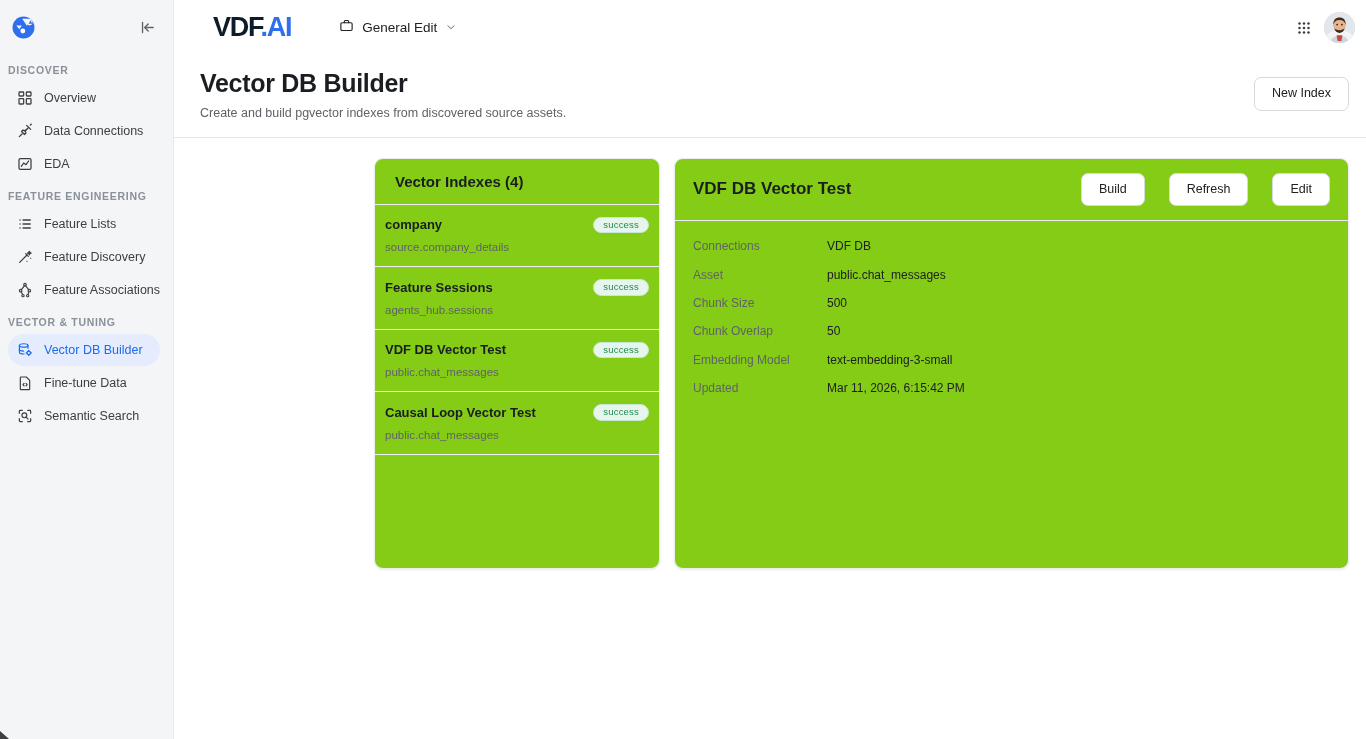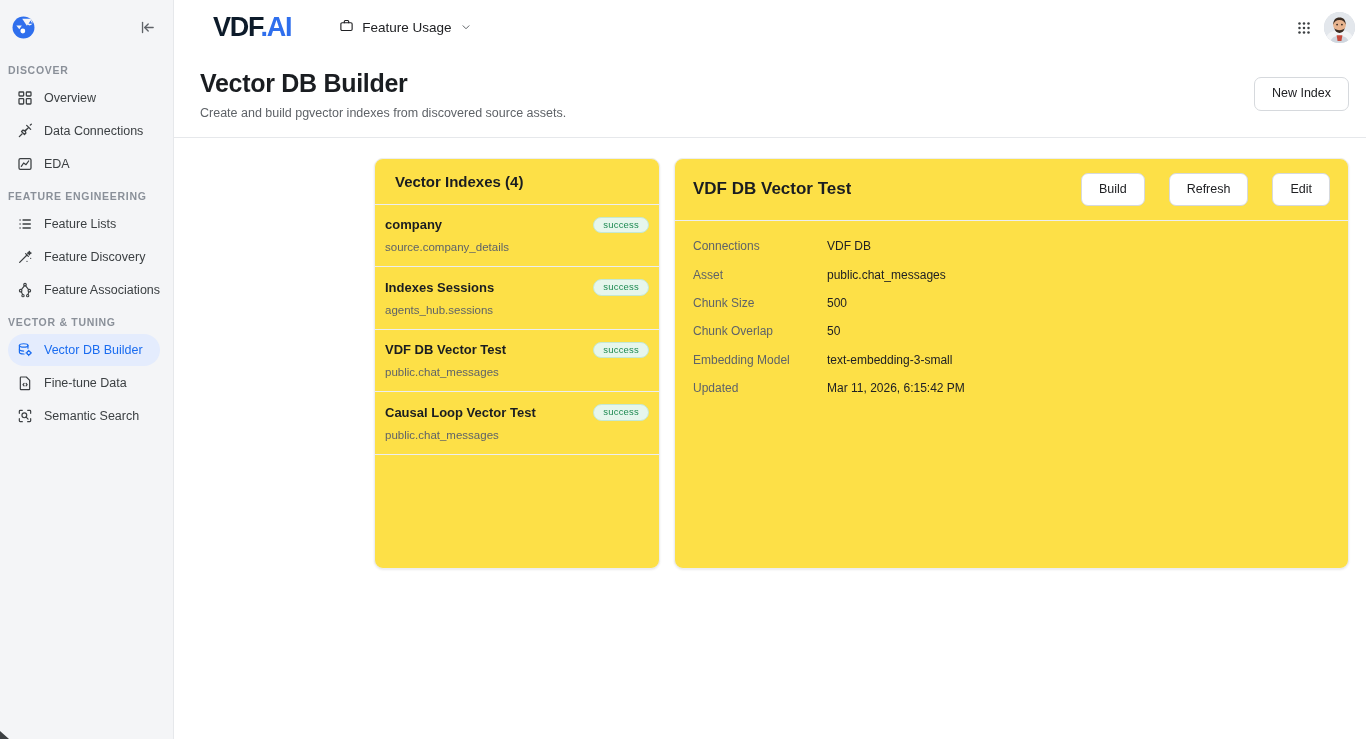--- a/index.html
+++ b/index.html
@@ -169,21 +169,21 @@
   
   .content {
     flex: 1 1 auto;
     display: flex;
     align-items: flex-start;
     gap: 14px;
     padding: 20px 17px 0 200px;
     overflow: hidden;
   }
   .card {
-    background: #fde047;
+    background: #84cc16;
     border: 1px solid #eceef0;
     border-radius: 9px;
     box-shadow: 0 1px 2px rgba(16,24,40,.05), 0 1px 3px rgba(16,24,40,.04);
   }
   .card-indexes {
     width: 286px;
     flex: 0 0 286px;
     height: 411px;
     display: flex; flex-direction: column;
     overflow: hidden;
@@ -436,21 +436,21 @@
     <header class="topbar">
       <div class="logo"><span>VDF</span><span class="ai">.AI</span></div>
 
       <div class="workspace-pick">
         <span>
           <svg width="15" height="15" viewBox="0 0 24 24" fill="none" stroke="#202124" stroke-width="1.8" stroke-linecap="round" stroke-linejoin="round">
             <rect x="3" y="7.5" width="18" height="12.5" rx="2"></rect>
             <path d="M8.5 7.5 V5.5 a1.5 1.5 0 0 1 1.5 -1.5 h4 a1.5 1.5 0 0 1 1.5 1.5 V7.5"></path>
           </svg>
         </span>
-        <span class="workspace-name">Feature Usage</span>
+        <span class="workspace-name">General Edit</span>
         <span>
           <svg width="12" height="12" viewBox="0 0 24 24" fill="none" stroke="#5f6368" stroke-width="2" stroke-linecap="round" stroke-linejoin="round">
             <polyline points="6,9.5 12,15.5 18,9.5"></polyline>
           </svg>
         </span>
       </div>
 
       <div class="topbar-spacer"></div>
 
       <div class="grid-btn">
@@ -501,21 +501,21 @@
           <div class="index-row">
             <div class="index-row-top">
               <span class="index-name">company</span>
               <span class="badge">success</span>
             </div>
             <div class="index-asset">source.company_details</div>
           </div>
 
           <div class="index-row">
             <div class="index-row-top">
-              <span class="index-name">Indexes Sessions</span>
+              <span class="index-name">Feature Sessions</span>
               <span class="badge">success</span>
             </div>
             <div class="index-asset">agents_hub.sessions</div>
           </div>
 
           <div class="index-row">
             <div class="index-row-top">
               <span class="index-name">VDF DB Vector Test</span>
               <span class="badge">success</span>
             </div>

